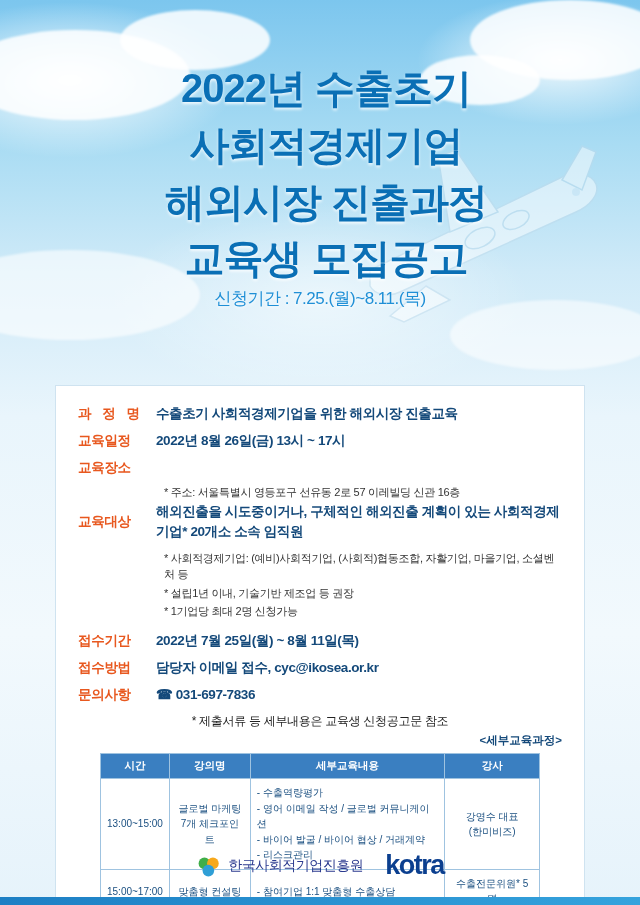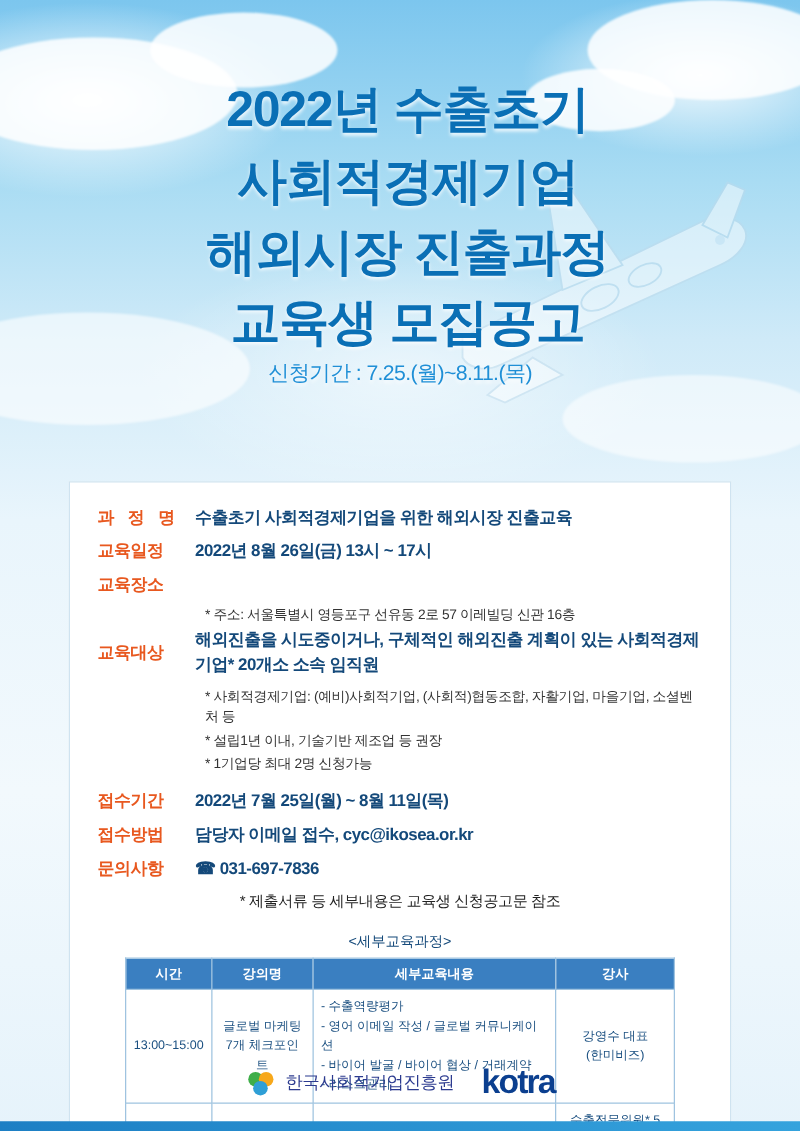--- a/index.html
+++ b/index.html
@@ -102,25 +102,25 @@
 
   .center-note {
     text-align:center;
     font-size:12px;
     color:#222;
     font-weight:normal;
     margin-top:8px;
     letter-spacing:-.3px;
   }
   .table-cap {
-    text-align:center;
+    text-align:right;
     font-size:11.5px;
-    font-weight:normal;
+    font-weight:bold;
     color:#14497a;
-    margin:16px 0 5px;
+    margin:3px 0 5px;
   }
 
   
   table {
     width:440px;
     margin:0 auto;
     border-collapse:collapse;
     font-size:10px;
   }
   th {

